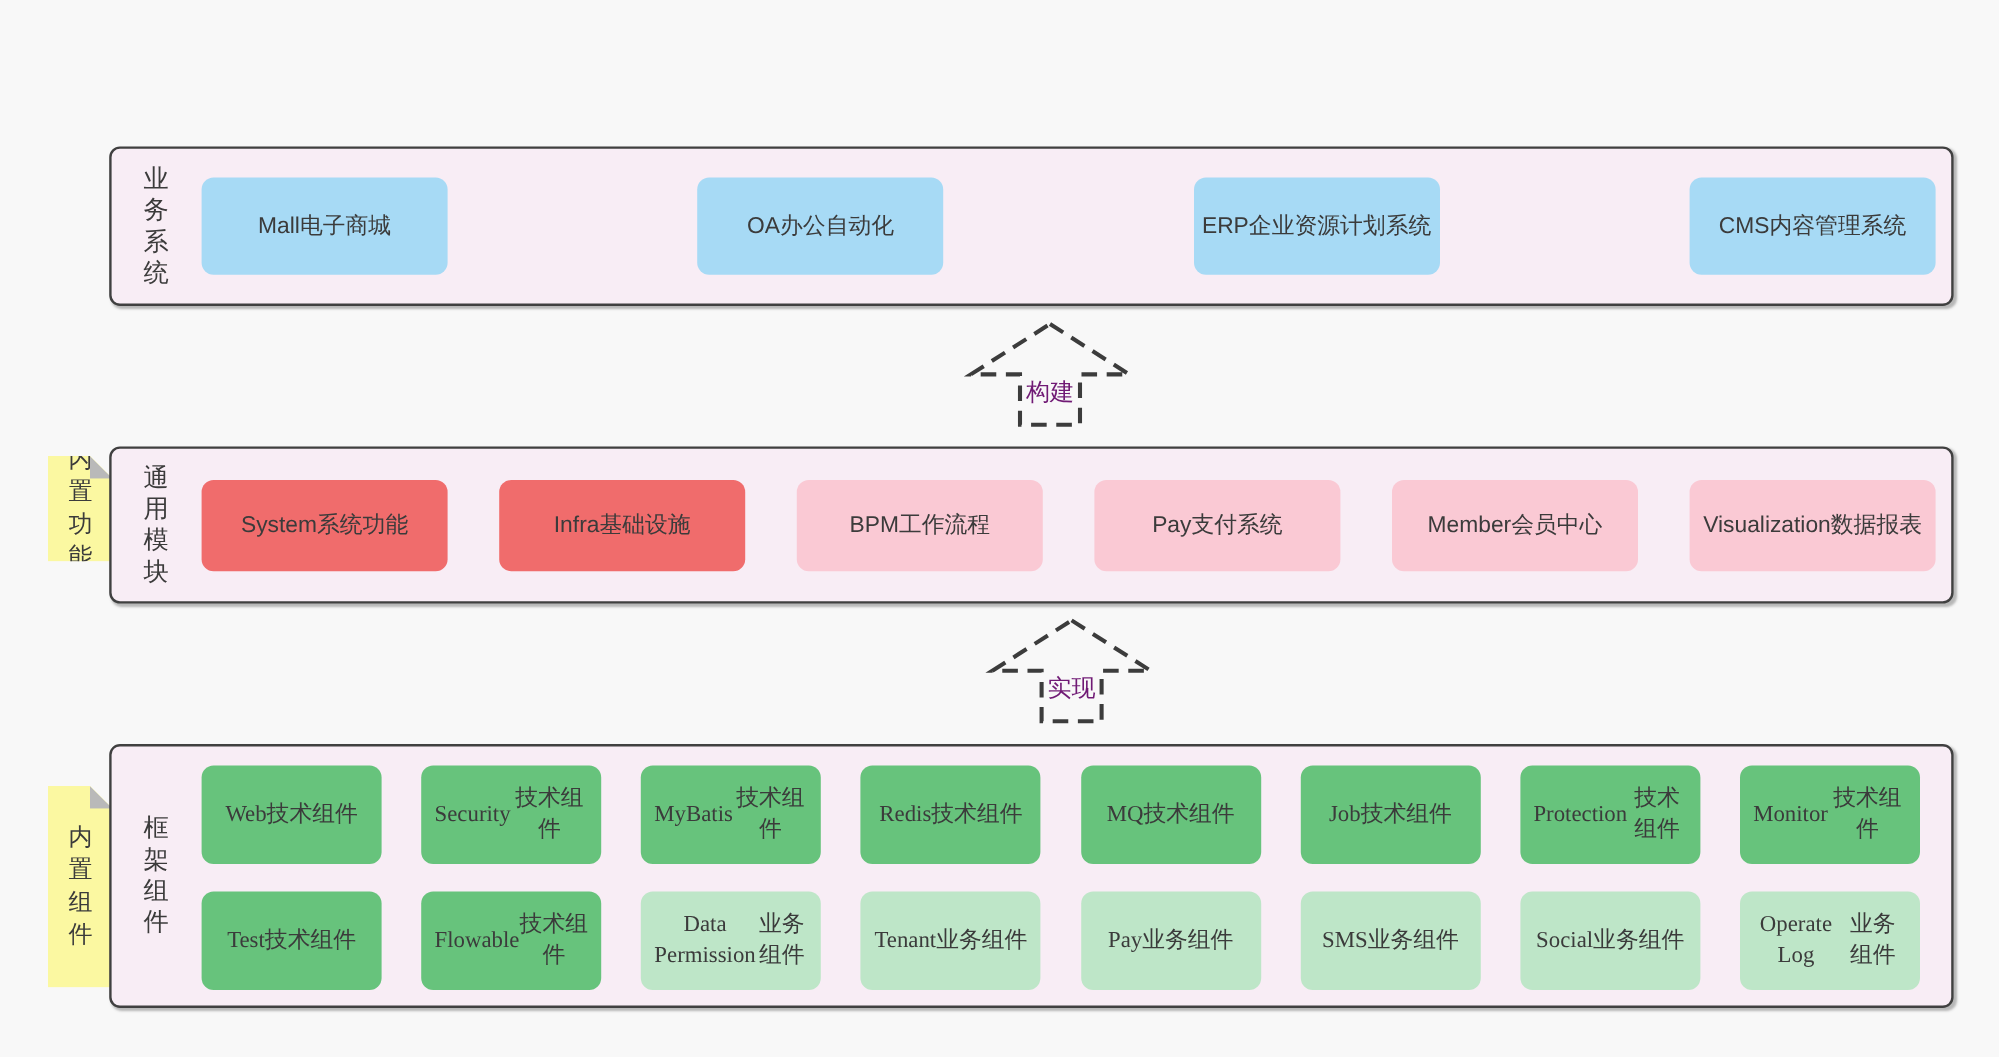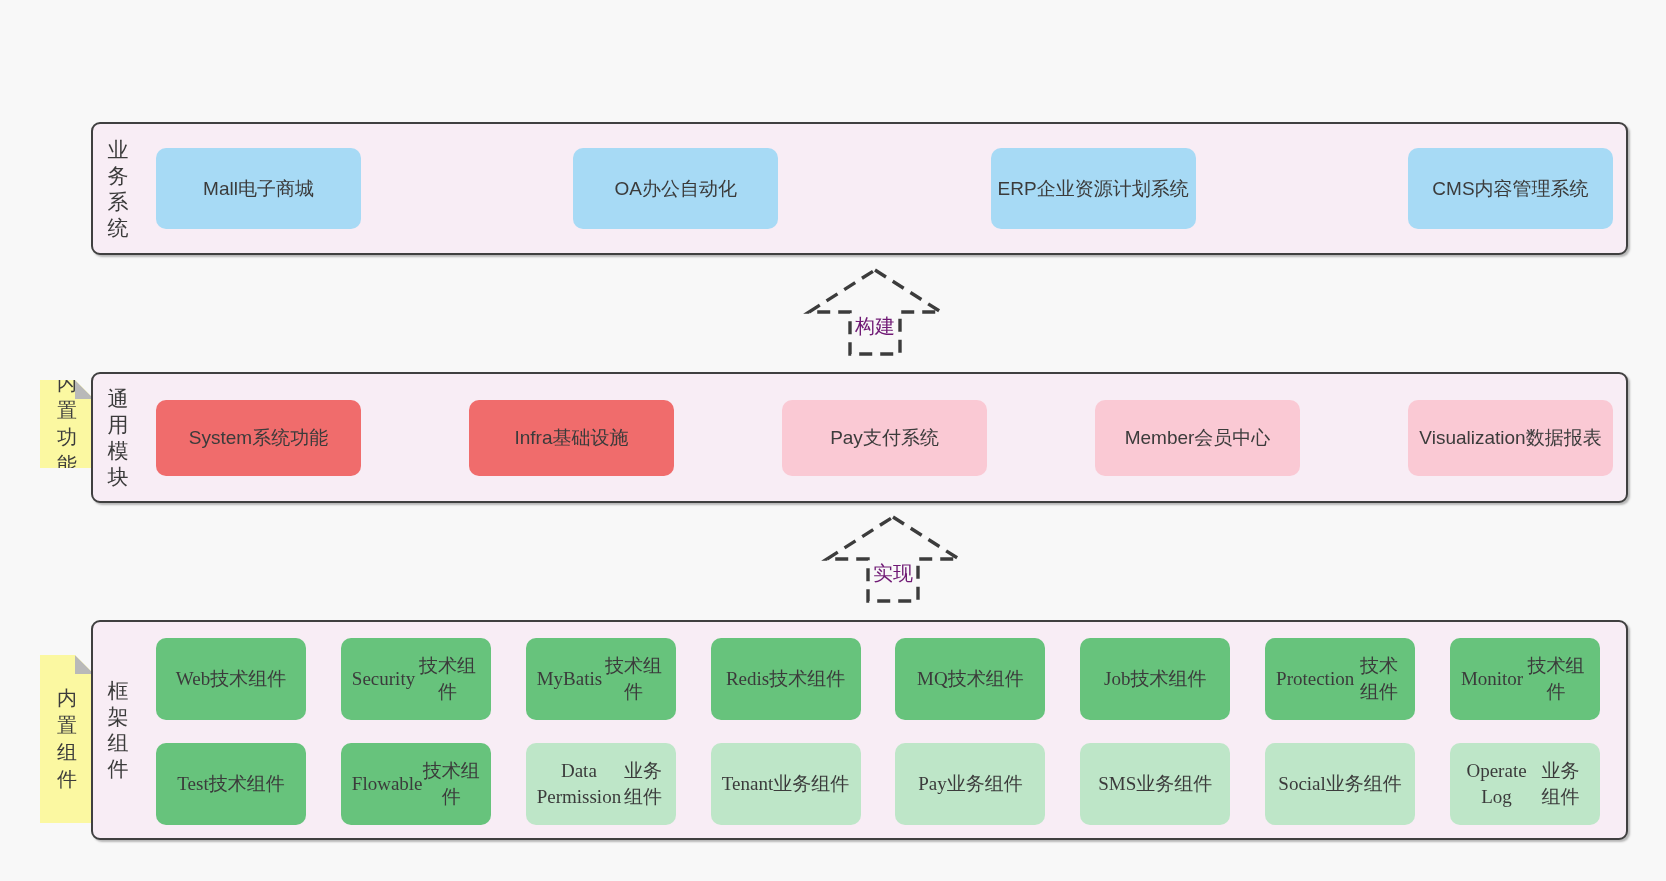--- a/index.html
+++ b/index.html
@@ -18,21 +18,21 @@
     background: #f8edf5;
     border: 2px solid #404040; border-radius: 9px;
     box-shadow: 2px 2px 2px rgba(64,64,64,0.35);
     display: flex; align-items: center;
   }
   #panel-business  { top: 122px; height: 133px; }
   #panel-modules   { top: 372px; height: 131px; }
   #panel-framework { top: 620px; height: 220px; }
 
   .vlabel {
-    flex: none; width: 26px; margin-left: 12px; align-self: center;
+    flex: none; width: 26px; margin-left: 24px; align-self: center;
     font-size: 21px; line-height: 26px; word-break: break-all; text-align: center;
     color: #3b3b3b;
   }
 
   .boxes {
     flex: 1; display: flex; justify-content: space-between; align-items: center;
     padding: 0 13px 0 25px;
   }
   .rowsWrap {
     flex: 1; display: flex; flex-direction: column; justify-content: center;
@@ -135,20 +135,24 @@
   <div class="boxes">
     <div class="box lg red">
       <span>System</span>
       <span>系统功能</span>
     </div>
     <div class="box lg red">
       <span>Infra</span>
       <span>基础设施</span>
     </div>
     <div class="box lg pink">
+      <span>BPM</span>
+      <span>工作流程</span>
+    </div>
+    <div class="box lg pink">
       <span>Pay</span>
       <span>支付系统</span>
     </div>
     <div class="box lg pink">
       <span>Member</span>
       <span>会员中心</span>
     </div>
     <div class="box lg pink">
       <span>Visualization</span>
       <span>数据报表</span>

